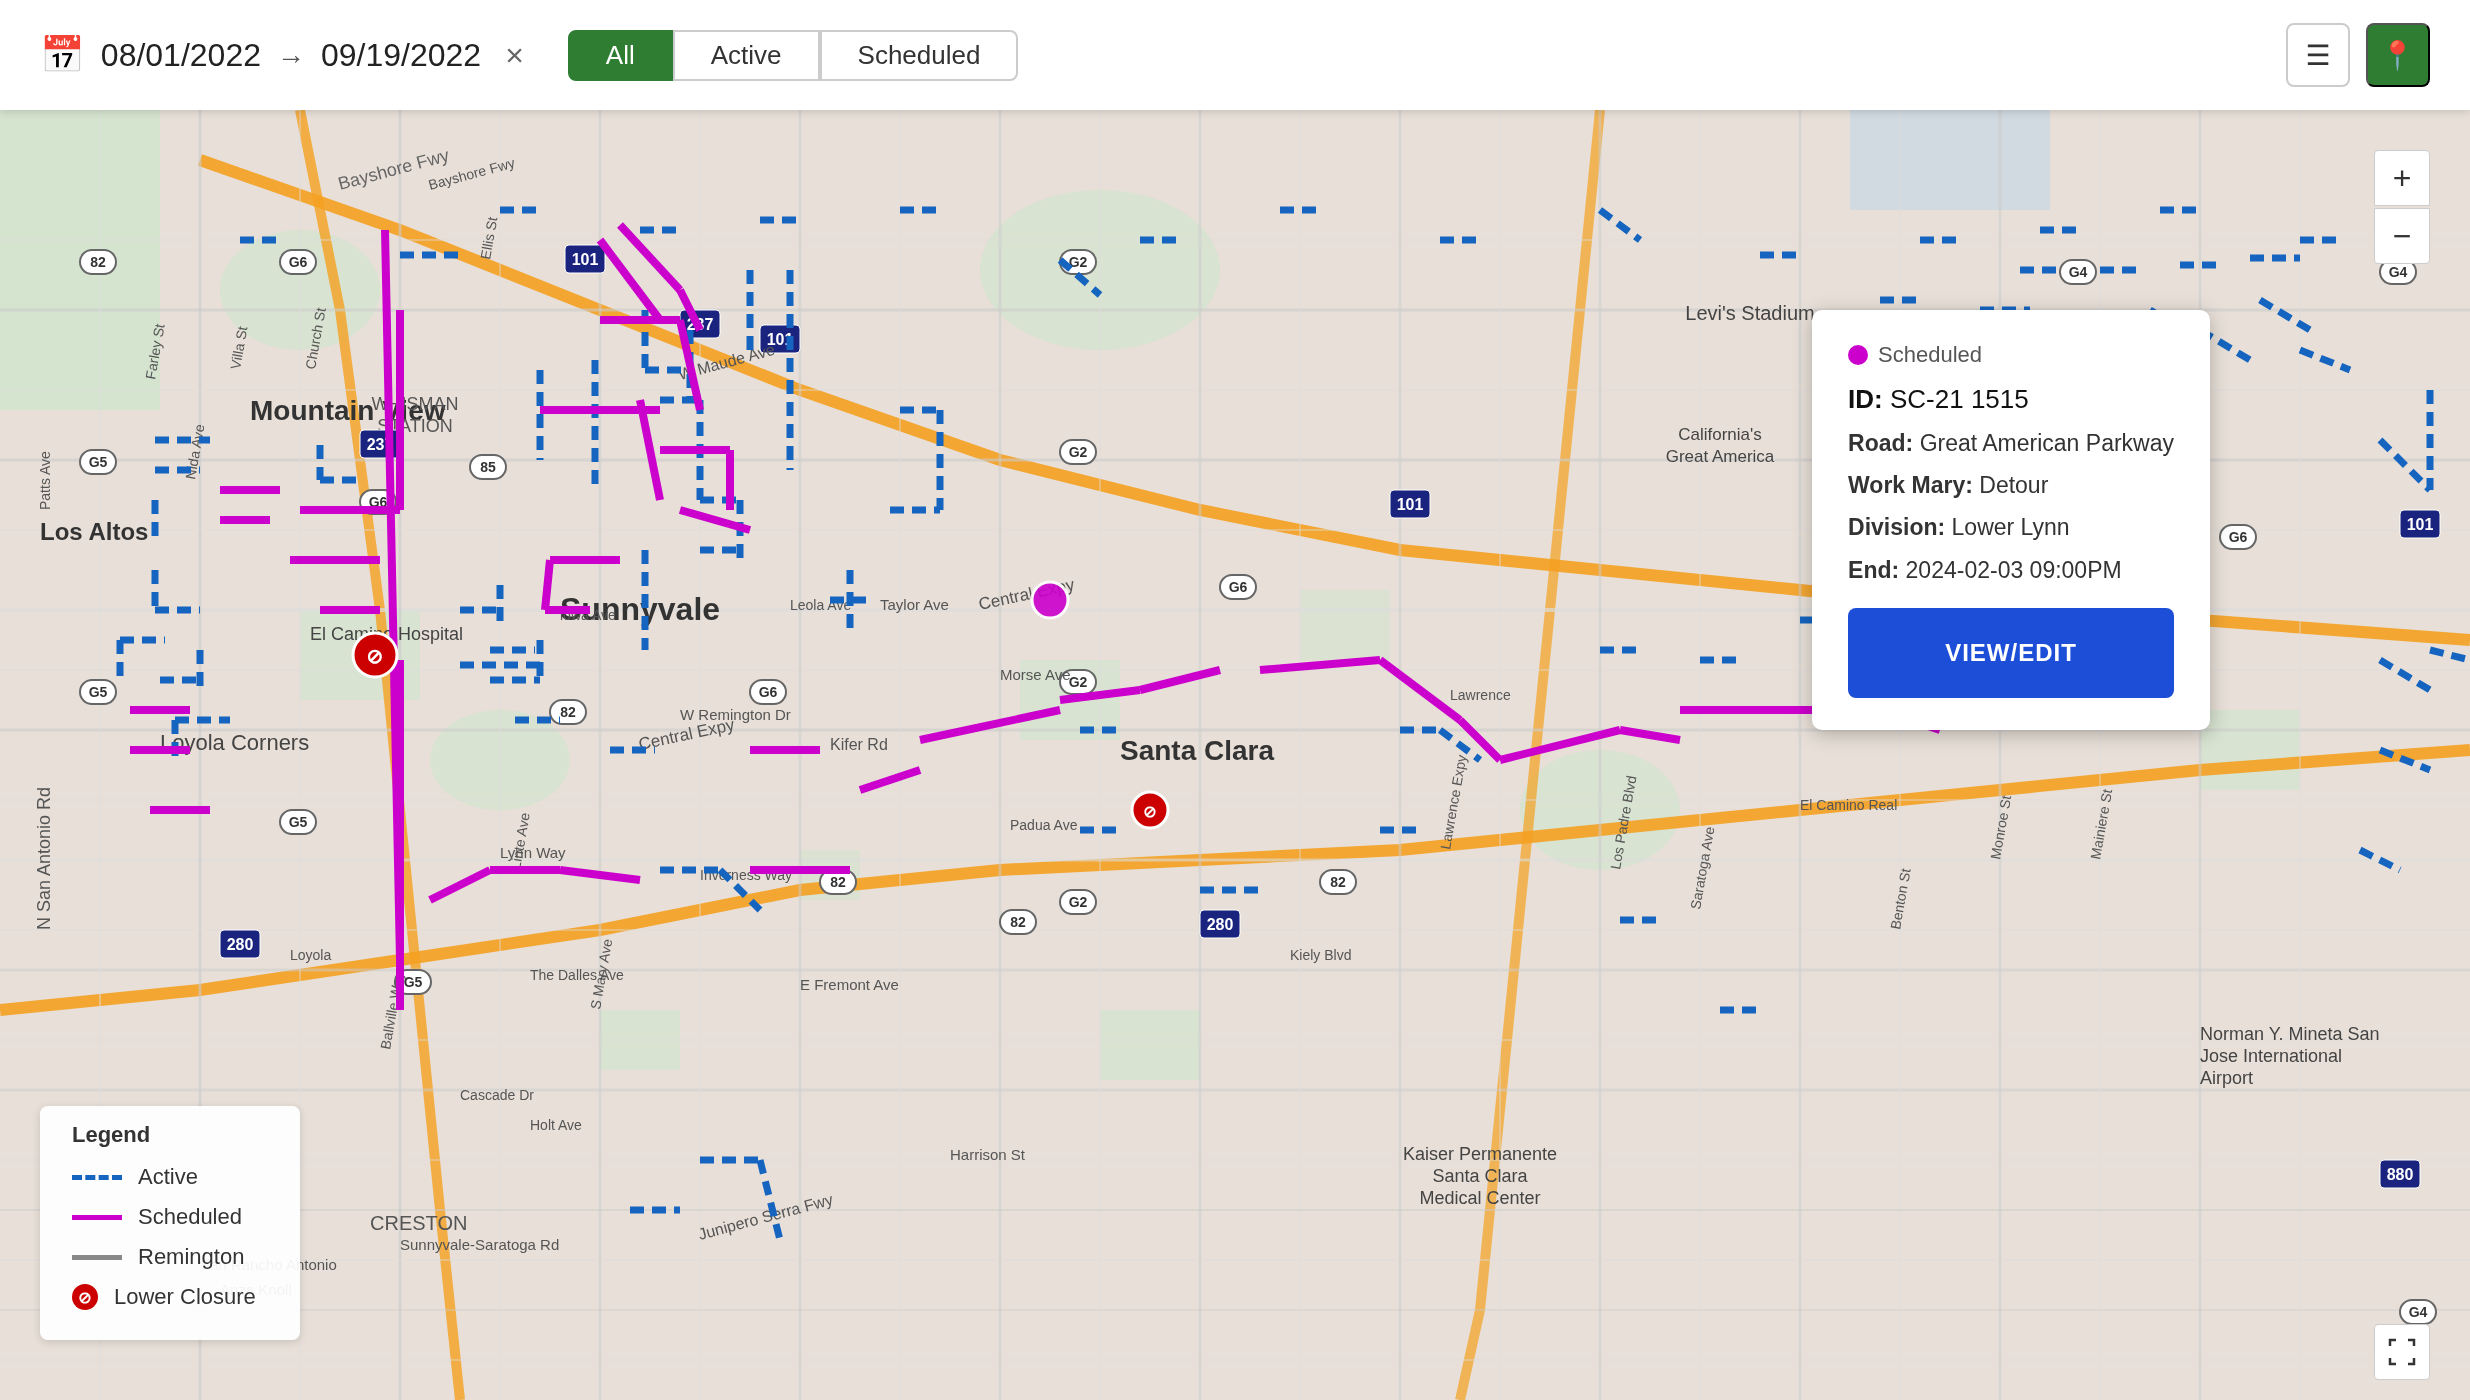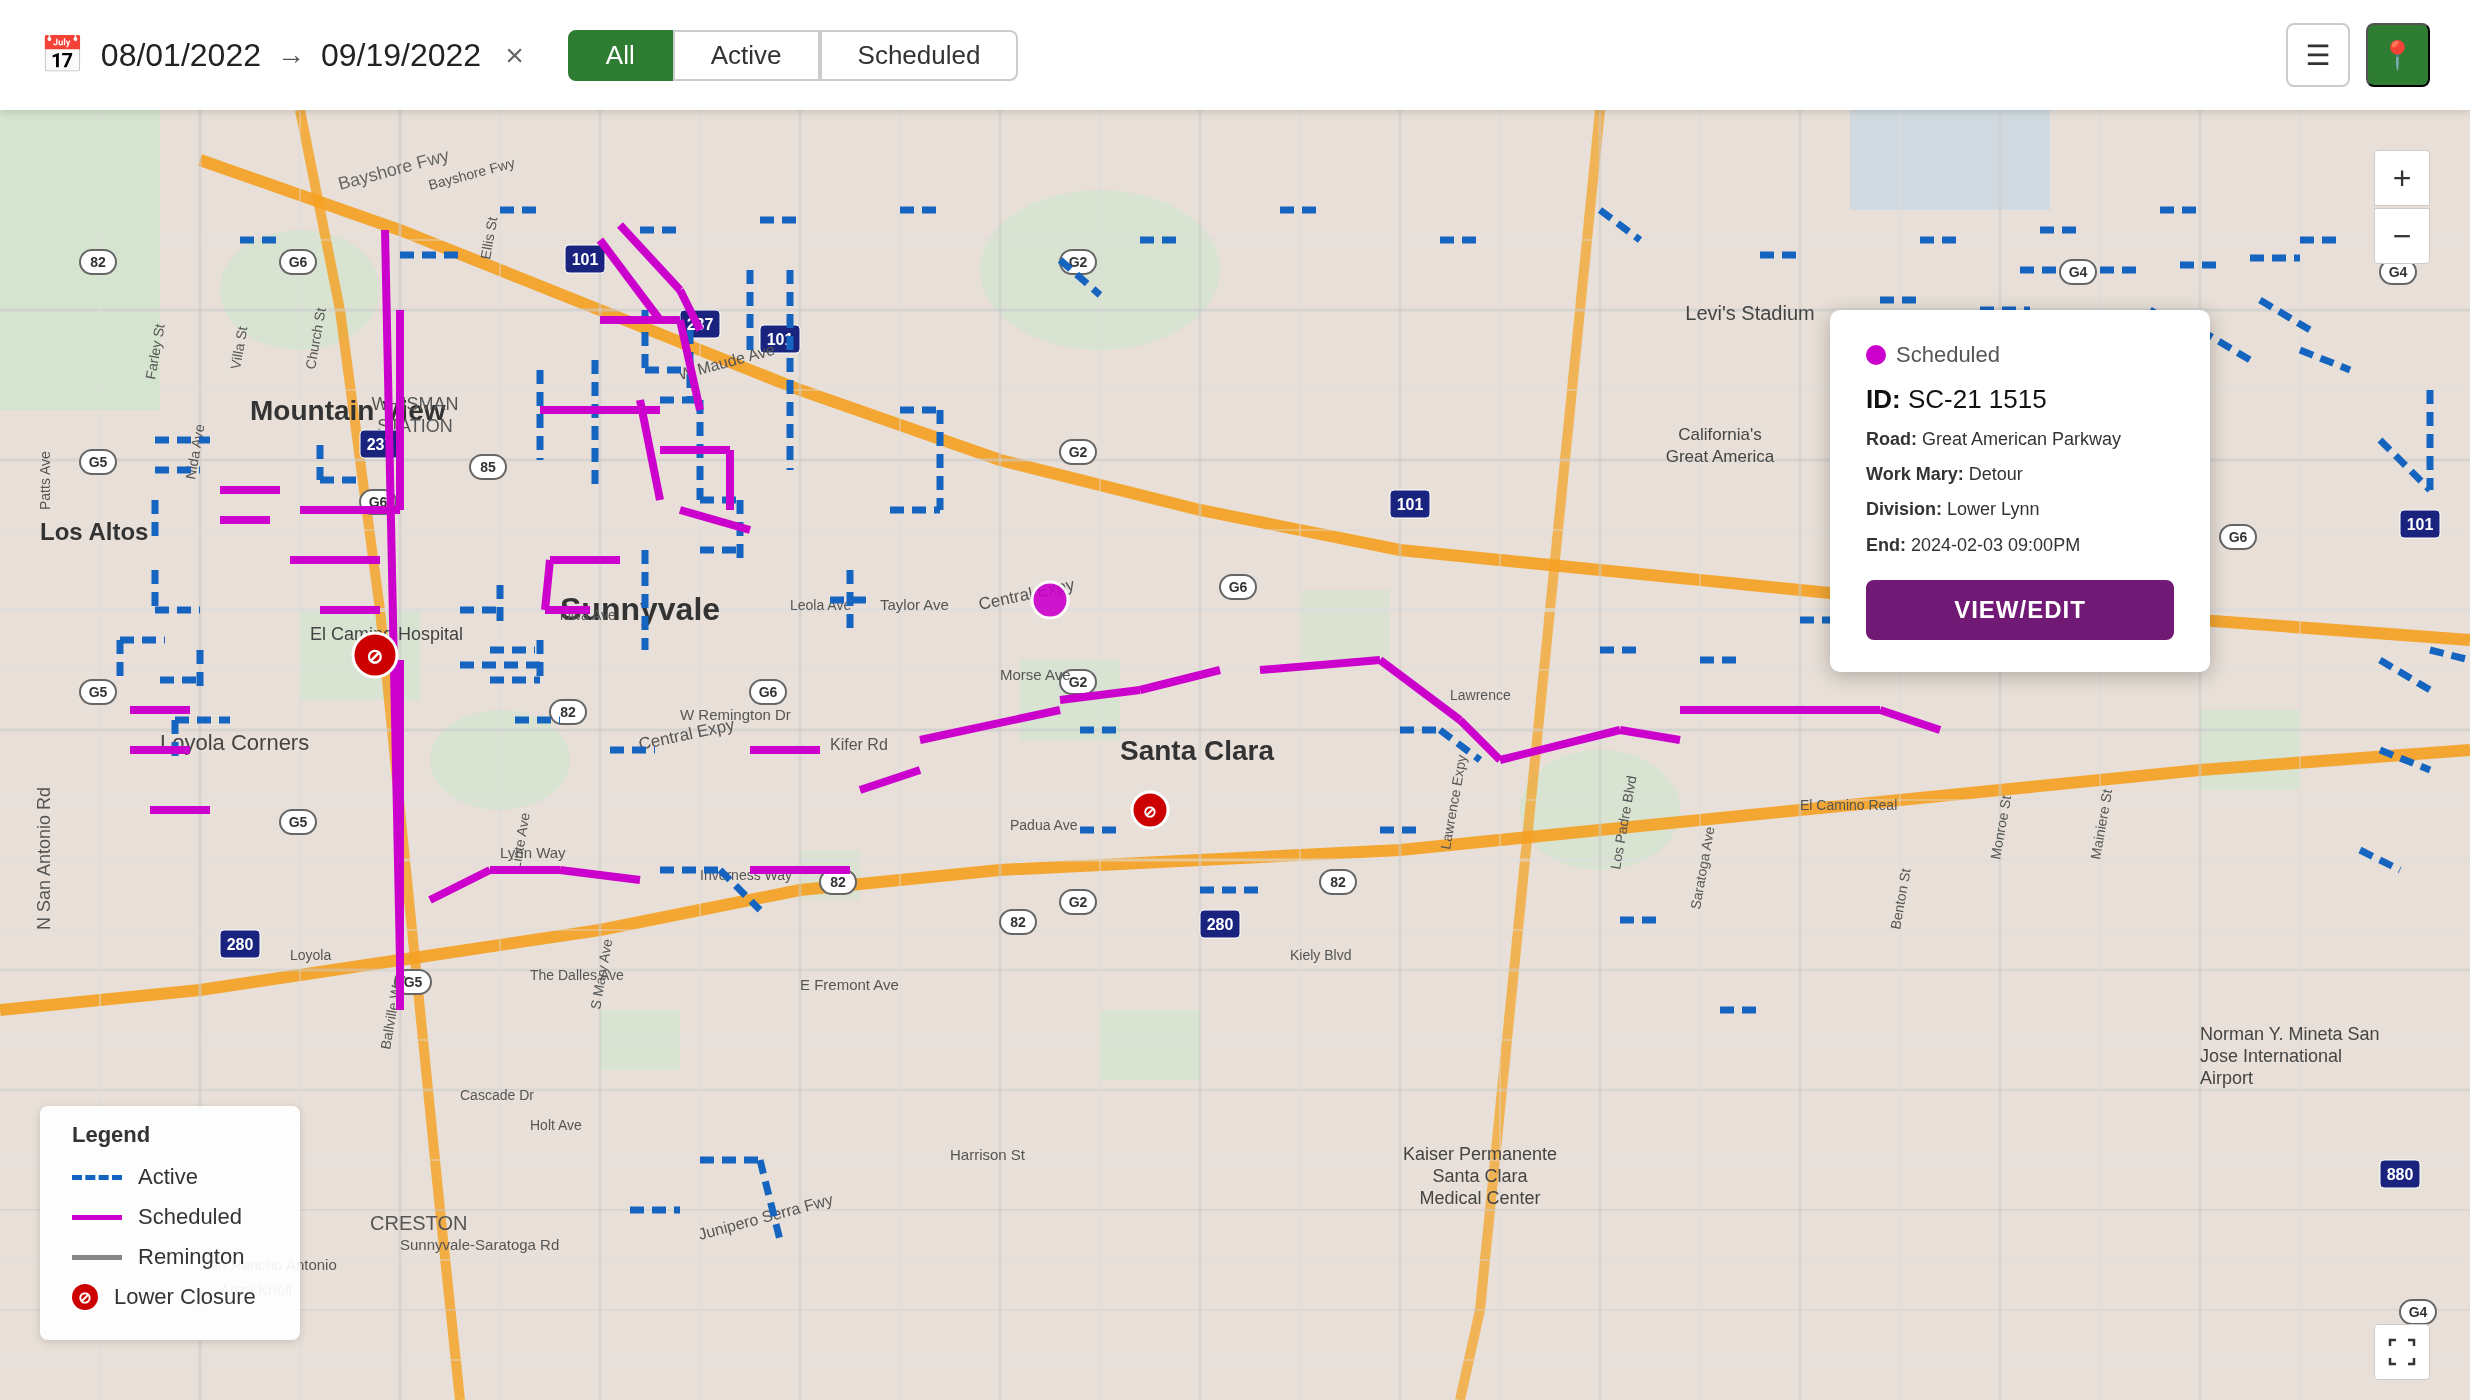--- a/index.html
+++ b/index.html
@@ -272,36 +272,36 @@
       font-size: 26px;
       color: #111;
       margin-bottom: 12px;
     }
 
     .popup-id span.label {
       font-weight: 700;
     }
 
     .popup-field {
-      font-size: 18px;
+      font-size: 23px;
       color: #333;
       margin-bottom: 10px;
       line-height: 1.4;
     }
 
     .popup-field span.label {
       font-weight: 700;
     }
 
     .popup-btn {
       display: block;
       width: 100%;
       margin-top: 22px;
-      padding: 16px;
-      background: #701a75;
+      padding: 31px;
+      background: #1d4ed8;
       color: #fff;
       font-size: 24px;
       font-weight: 600;
       text-align: center;
       border: none;
       border-radius: 8px;
       cursor: pointer;
       letter-spacing: 1px;
     }
   </style>

